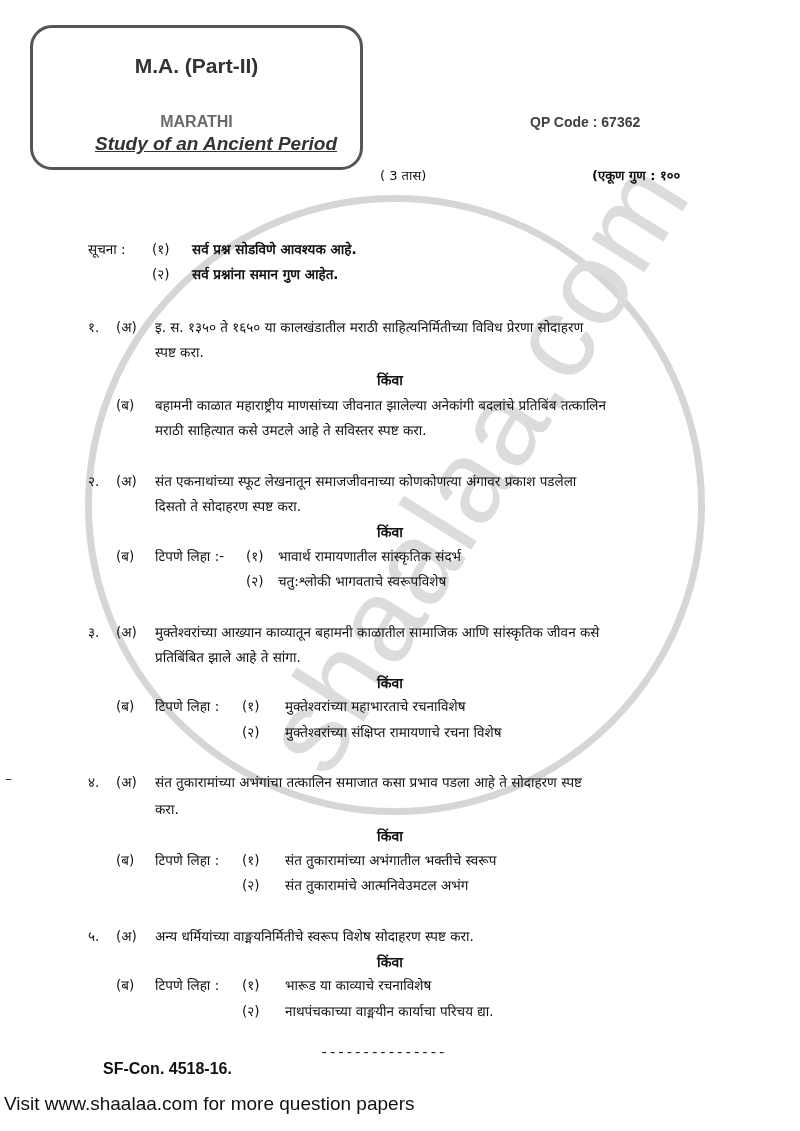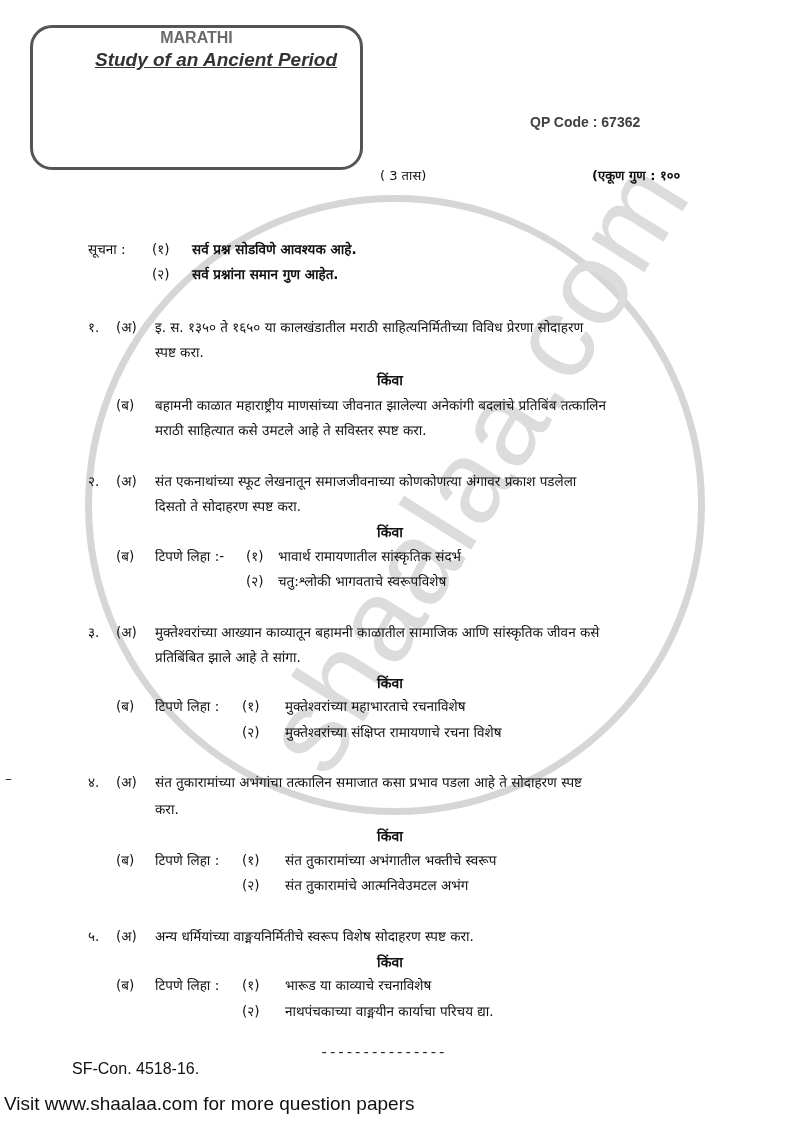--- a/index.html
+++ b/index.html
@@ -20,40 +20,41 @@
     transform: rotate(-58deg); transform-origin: center; white-space: nowrap;
     letter-spacing: 2px;
   }
   
   .hdr-box {
     position: absolute; left: 30px; top: 25px; width: 333px; height: 145px;
     border: 3px solid #555; border-radius: 22px; box-sizing: border-box;
     text-align: center; font-family: "Liberation Sans", sans-serif; font-weight: bold;
   }
   .hdr-l1 { font-size: 21px; color: #333; margin-top: 26px; line-height: 24px; }
-  .hdr-l2 { font-size: 16px; color: #6a6a6a; line-height: 20px; }
+  .hdr-l2 { font-size: 16px; color: #6a6a6a; line-height: 20px; margin-top: 34px; }
   .hdr-l3 { font-size: 19px; color: #333; font-style: italic; text-decoration: underline; line-height: 24px; padding-left: 39px; }
   .hdr-l4 { font-size: 16px; color: #222; line-height: 22px; }
   .qp { left: 530px; top: 114px; font-family: "Liberation Sans", sans-serif; font-weight: bold; font-size: 14px; color: #404040; }
   .meta { font-size: 13px; color: #111; }
   .txt { font-size: 13.5px; color: #111; white-space: nowrap; }
   .b { font-weight: bold; }
   .kiva { font-weight: bold; font-size: 14px; left: 0; width: 780px; text-align: center; }
-  .footer-code { left: 72px; top: 1060px; font-family: "Liberation Sans", sans-serif; font-weight: normal; font-size: 16px; color: #111; }
+  .footer-code { left: 103px; top: 1060px; font-family: "Liberation Sans", sans-serif; font-weight: bold; font-size: 16px; color: #111; }
   .dash { left: 320px; top: 1045px; font-family: "Liberation Mono", monospace; font-size: 14px; color: #222; letter-spacing: 0px; }
   .visit { left: 4px; top: 1093px; font-family: "Liberation Sans", sans-serif; font-size: 19px; color: #111; }
   .margin-dash { left: 5px; top: 770px; font-size: 14px; color: #333; }
 </style>
 </head>
 <body>
 
 <div class="wm-circle"></div>
 <div class="wm-text">shaalaa.com</div>
 
 <div class="hdr-box">
+  <div class="hdr-l1">M.A. (Part-II)</div>
   <div class="hdr-l2">MARATHI</div>
   <div class="hdr-l3">Study of an Ancient Period</div>
 </div>
 <div class="abs qp">QP Code : 67362</div>
 <div class="abs meta" style="left:380px;top:166px;">( 3 तास)</div>
 <div class="abs meta b" style="left:592px;top:166px;">(एकूण गुण : १००</div>
 
 <div class="abs txt" style="left:88px;top:240px;">सूचना :</div>
 <div class="abs txt" style="left:152px;top:240px;">(१)</div>
 <div class="abs txt b" style="left:192px;top:240px;">सर्व प्रश्न सोडविणे आवश्यक आहे.</div>

